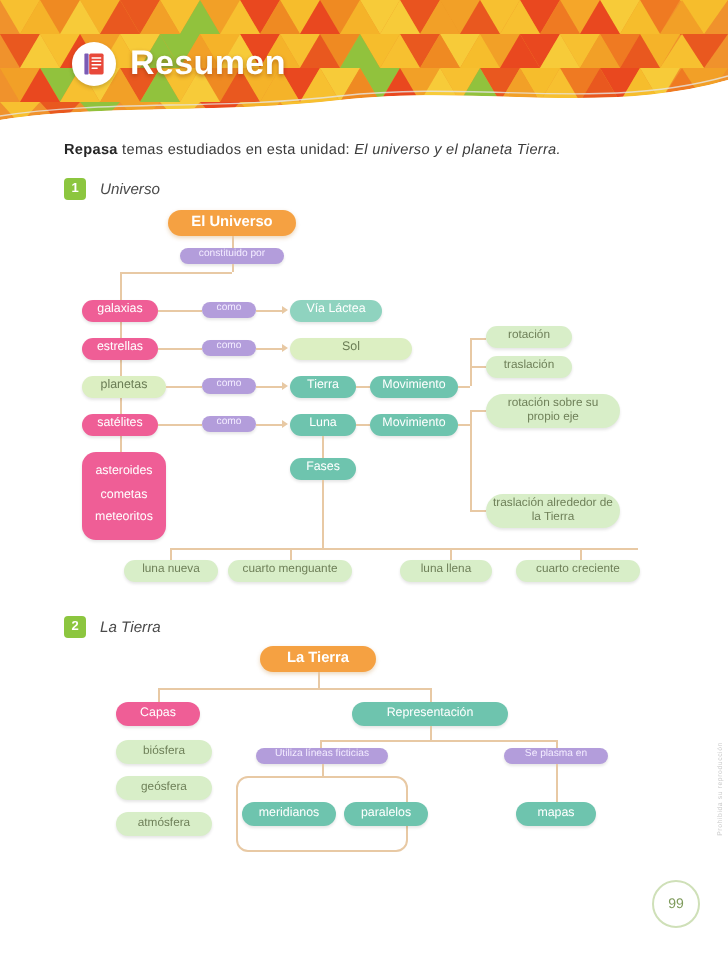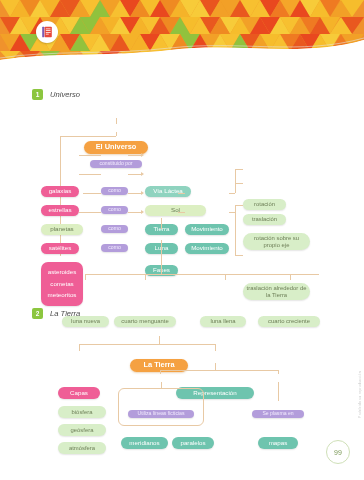--- a/index.html
+++ b/index.html
@@ -48,21 +48,20 @@
   #sec2{left:32px;top:308px;}
 
   
   .node{
     position:absolute;border-radius:9px;
     display:flex;align-items:center;justify-content:center;
     text-align:center;color:#fff;line-height:1.12;
     box-sizing:border-box;padding:1px 3px;
     box-shadow:0 1px 1.5px rgba(0,0,0,.10);
     font-size:6.2px;
-    margin-top:36px;
   }
   .n-orange{background:#f5a142;color:#ffffff;font-weight:bold;font-size:7.4px;
             box-shadow:0 1px 2px rgba(190,120,30,.3);}
   .n-purple{background:#b39ddb;color:#f3ecff;font-size:5.1px;border-radius:7px;}
   .n-pink{background:#ef5e96;color:#ffffff;font-size:6.2px;}
   .n-pinkblock{background:#ef5e96;color:#ffffff;font-size:6.2px;border-radius:7px;
                flex-direction:column;justify-content:center;gap:4.5px;}
   .n-ltgreen{background:#dcefc2;color:#6b7d55;font-size:6.2px;}
   .n-teal{background:#6ec4ae;color:#ffffff;font-size:6.2px;}
   .n-tealsoft{background:#8fd3bf;color:#ffffff;font-size:6.2px;}
@@ -254,24 +253,28 @@
         <span class="brand-icon">
           <svg width="14" height="14" viewBox="0 0 14 14">
             <rect x="2.2" y="1.8" width="2.1" height="10.4" rx="0.5" fill="#7b5bb5"></rect>
             <rect x="4.6" y="1.8" width="7.2" height="10.4" rx="0.8" fill="#e8483a"></rect>
             <rect x="5.7" y="3.6" width="5" height="0.75" rx="0.37" fill="#ffffff"></rect>
             <rect x="5.7" y="5.3" width="5" height="0.75" rx="0.37" fill="#ffffff"></rect>
             <rect x="5.7" y="7.0" width="5" height="0.75" rx="0.37" fill="#ffffff"></rect>
             <rect x="5.7" y="8.7" width="3.2" height="0.75" rx="0.37" fill="#ffffff"></rect>
           </svg>
         </span>
+        <span class="brand-title">Resumen</span>
       </div>
     </div>
   </div>
 
+  <div class="intro">
+    <b>Repasa</b><span> temas estudiados en esta unidad: </span><i>El universo y el planeta Tierra.</i>
+  </div>
 
   <div class="sec" id="sec1">
     <span class="sec-num">1</span>
     <span class="sec-label">Universo</span>
   </div>
 
   <div>
 
     <div class="node n-orange" style="left:84px;top:105px;width:64px;height:13px;">El Universo</div>
     <div class="conn conn-v" style="left:116px;top:118px;height:6px;"></div>

